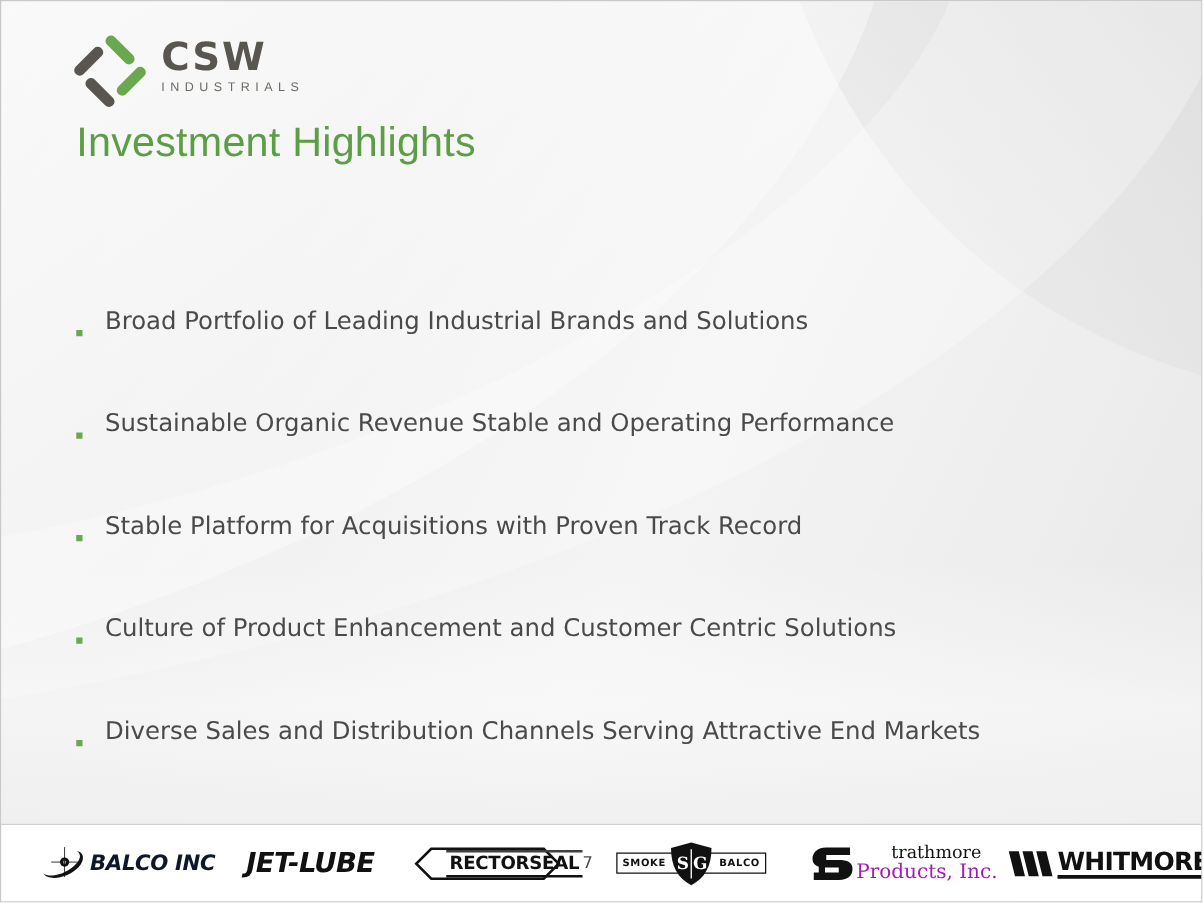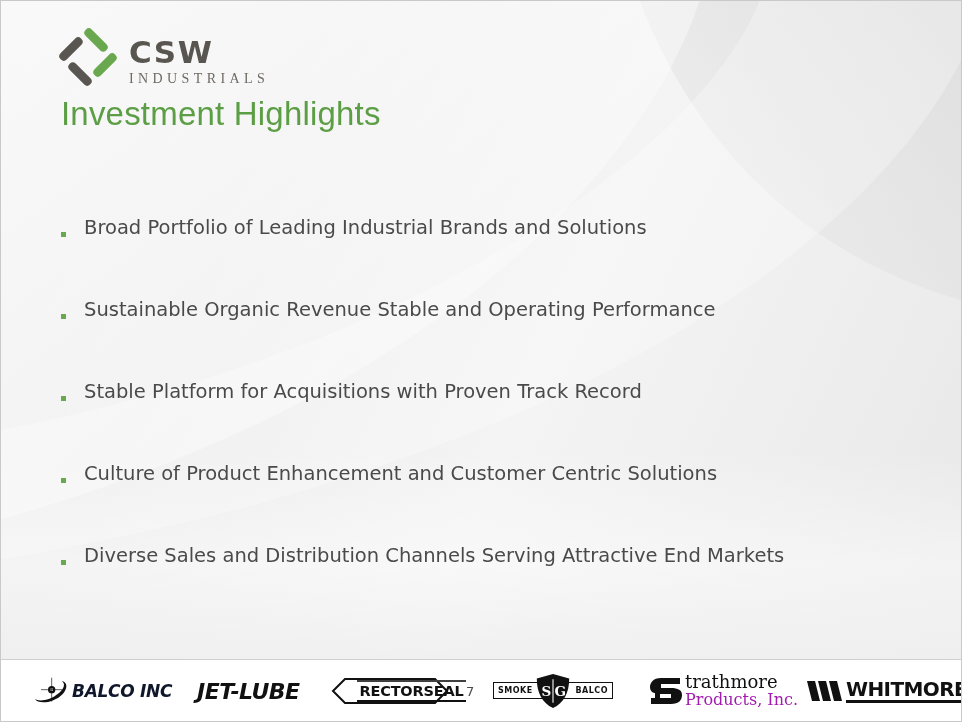--- a/index.html
+++ b/index.html
@@ -44,38 +44,38 @@
     height: 210px;
     background: linear-gradient(180deg, rgba(255,255,255,0) 0%, rgba(252,252,252,0.55) 55%, rgba(240,240,240,0.9) 100%);
   }
 
   
   .brand {
     position: absolute;
     left: 58px;
     top: 27px;
     display: flex;
-    align-items: flex-end;
+    align-items: flex-start;
     gap: 12px;
   }
   .brand-mark { width: 58px; height: 58px; display: block; }
   .brand-words { display: flex; flex-direction: column; line-height: 1; padding-top: 3px; }
   .brand-csw {
     font-size: 31px;
     font-weight: bold;
     color: #595550;
     letter-spacing: 1.5px;
     font-family: "DejaVu Sans", sans-serif;
   }
   .brand-ind {
-    font-size: 14px;
+    font-size: 10px;
     color: #6e6a64;
     letter-spacing: 4.4px;
     margin-top: 4px;
-    font-family: Liberation Serif, serif;
+    font-family: Liberation Sans, sans-serif;
   }
 
   
   .slide-title {
     position: absolute;
     left: 60px;
     top: 94px;
     font-size: 33px;
     color: #5c9e45;
     font-family: Liberation Sans, sans-serif;
@@ -85,21 +85,21 @@
 
   
   .bullets {
     position: absolute;
     left: 60px;
     top: 186px;
     width: 860px;
   }
   .bullet-row {
     display: flex;
-    align-items: center;
+    align-items: flex-end;
     height: 82px;
   }
   .bullet-dot {
     width: 5px;
     height: 5px;
     background: #6aa84f;
     margin-top: 12px;
     margin-right: 18px;
     flex: 0 0 auto;
   }
@@ -219,22 +219,23 @@
     width: 36px;
     height: 36px;
     z-index: 3;
   }
 
   
   .logo-strathmore { left: 648px; display: flex; align-items: center; gap: 2px; }
   .st-words { display: flex; flex-direction: column; line-height: 1.05; }
   .st-l1 {
     font-family: "DejaVu Serif", serif;
-    font-size: 18px;
-    color: #111;
+    font-size: 14px;
+    color: #111;
+    margin-left: 28px;
   }
   .st-l2 {
     font-family: "DejaVu Serif", serif;
     font-size: 16px;
     color: #a21caf;
   }
 
   
   .logo-whitmore { left: 806px; display: flex; align-items: center; gap: 3px; }
   .wm-text {

